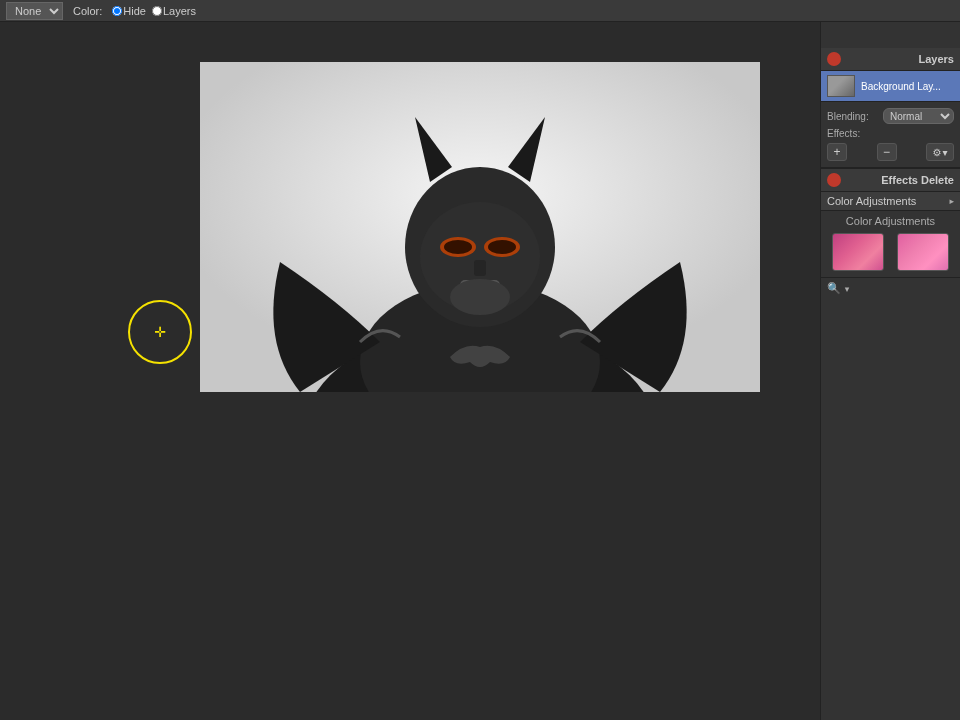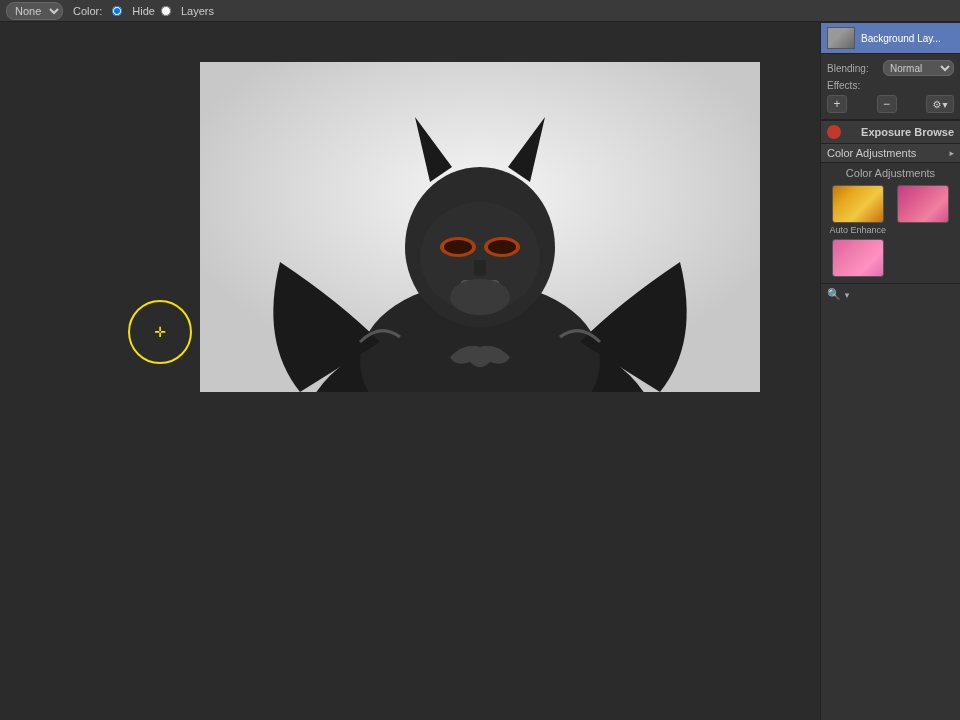--- a/index.html
+++ b/index.html
@@ -27,35 +27,35 @@
       border-bottom: 1px solid #222;
       z-index: 10;
     }
     .toolbar-select {
       background: #555;
       border: 1px solid #666;
       color: #ccc;
       font-size: 11px;
       height: 18px;
       padding: 0 4px;
-      border-radius: 8px;
+      border-radius: 0;
     }
     .toolbar-label {
       color: #ccc;
       font-size: 11px;
     }
     .toolbar-radio-group {
       display: flex;
       align-items: center;
       gap: 6px;
     }
     .toolbar-radio-group label {
       display: flex;
       align-items: center;
-      gap: 10px;
+      gap: 1px;
       font-size: 11px;
       color: #ccc;
       cursor: pointer;
     }
     .toolbar-radio-group input[type=radio] {
       width: 10px;
       height: 10px;
     }
     #canvas-area-full {
       position: absolute;
@@ -120,20 +120,21 @@
       width: 140px;
       bottom: 0;
       background: #333;
       border-left: 1px solid #222;
     }
 
     
     #layers-section {
       background: #ffffff;
       border-bottom: 1px solid #222;
+      margin-top: 48px;
     }
     .panel-header {
       display: flex;
       align-items: center;
       justify-content: space-between;
       padding: 4px 6px;
       background: #3a3a3a;
       border-bottom: 1px solid #222;
     }
     .panel-header-title {
@@ -462,36 +463,32 @@
       <button class="gear-btn">
         <span>⚙</span>
         <span>▾</span>
       </button>
     </div>
   </div>
 
   <div id="effects-section">
     <div class="effects-header">
       <button class="panel-close-btn">×</button>
-      <span class="effects-title">Exposure Browse</span>
+      <span class="effects-title">Effects Delete</span>
     </div>
 
     <div class="effects-dropdown">
       <span class="effects-dropdown-label">Color Adjustments</span>
       <span class="effects-dropdown-arrow">▸</span>
     </div>
 
     <div class="effects-category-label">Color Adjustments</div>
 
     <div class="effects-grid">
 
-      <div class="effect-item">
-        <div class="effect-thumb effect-thumb-auto"></div>
-        <span class="effect-label">Auto Enhance</span>
-      </div>
 
 
 
 
       <div class="effect-item">
         <div class="effect-thumb effect-thumb-pink1"></div>
         <span class="effect-label"></span>
       </div>
 
       <div class="effect-item">

